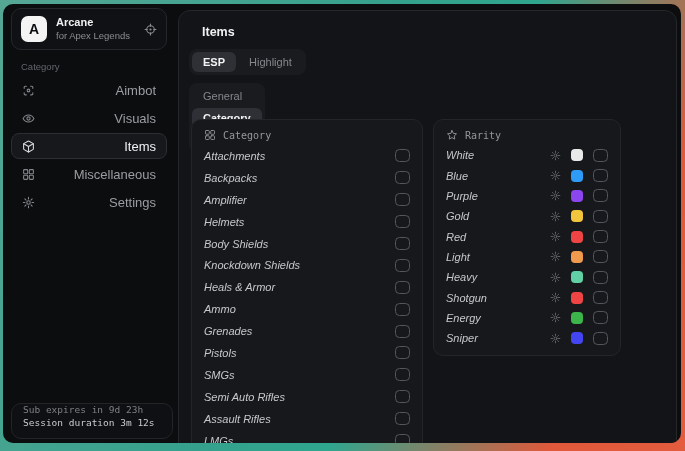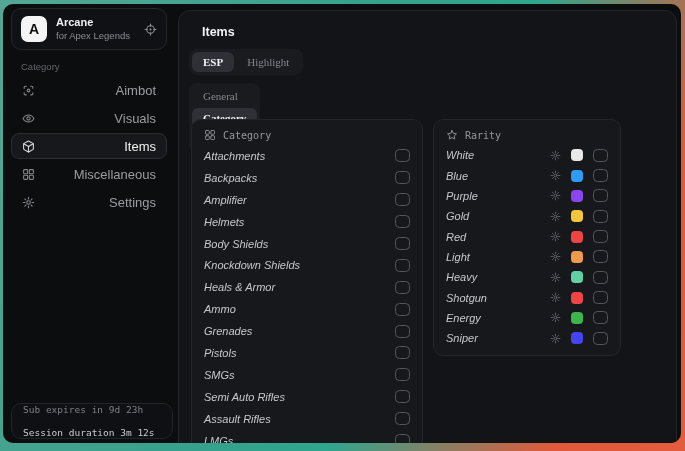--- a/index.html
+++ b/index.html
@@ -33,36 +33,36 @@
   .nav-item {
     height:26px; display:flex; align-items:center; gap:23px; padding:0 10px;
     border:1px solid transparent; border-radius:8px; color:#9b9da2; font-size:13px; cursor:default;justify-content:space-between;
   }
   .nav-item .icon { color:#84868b; display:flex; }
   .nav-item.selected { background:#17181c; border-color:#2c2e33; color:#f0f1f2; }
   .nav-item.selected .icon { color:#d8d9db; }
   .footer-card {
     position:absolute; left:8px; bottom:4px; width:162px; height:36px;
     border:1px solid #232428; border-radius:10px; background:#0f1013;
-    display:flex; flex-direction:column; justify-content:space-between; padding:0 11px; gap:2px;
+    display:flex; flex-direction:column; justify-content:flex-start; padding:0 11px; gap:2px;
     font-family:"DejaVu Sans Mono", monospace;
   }
   .footer-line1 { color:#7d8085; font-size:9.5px; }
   .footer-line2 { color:#c9cbcf; font-size:9.5px; }
   
   .main {
     position:absolute; left:175px; top:6px; width:499px; height:460px;
     background:#131417; border:1px solid #26272b; border-radius:12px;
   }
   .page-title { color:#f0f1f2; font-size:12.5px; font-weight:bold; position:absolute; left:23px; top:14px; }
   .seg { position:absolute; display:inline-flex; background:#1a1b1f; border-radius:8px; padding:3px; gap:2px; }
   .seg.mode { left:10px; top:38px; }
   .seg.view { left:10px; top:72px;flex-direction:column; }
   .chip {
-    font-size:11px; color:#85878c; padding:4px 11px; border-radius:6px; cursor:default; white-space:nowrap;font-family:Liberation Serif, serif;
+    font-size:11px; color:#85878c; padding:4px 11px; border-radius:6px; cursor:default; white-space:nowrap;
   }
   .chip.selected { background:#2f3035; color:#f2f3f4; font-weight:bold; }
   
   .card {
     position:absolute; background:#17181c; border:1px solid #242529; border-radius:10px;
     padding:9px 12px 10px 12px;
   }
   .card-header { display:flex; align-items:center; gap:7px; color:#95979b; margin-bottom:4px;
     font-family:"DejaVu Sans Mono", monospace; font-size:10px; }
   .card-header .icon { color:#8b8d92; display:flex; }

